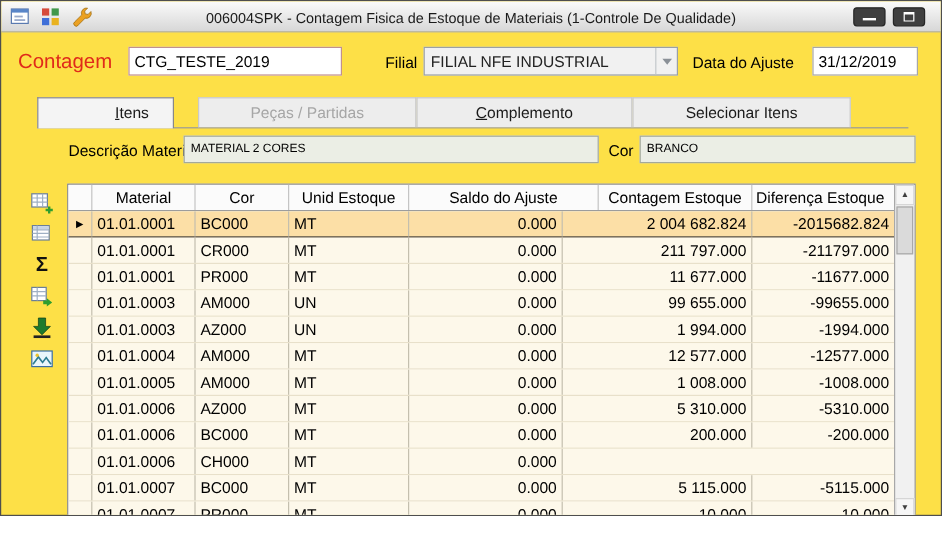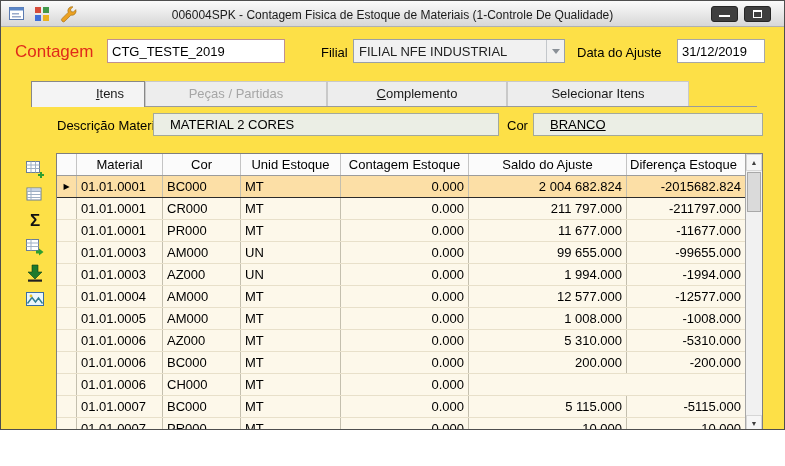--- a/index.html
+++ b/index.html
@@ -38,35 +38,35 @@
   .data-label { left: 576px; top: 44px; }
   .data-field { left: 676px; top: 38px; width: 88px; height: 24px; }
 
   
   .tabbar { position: absolute; left: 30px; top: 80px; width: 726px; height: 26px;
             border-bottom: 1px solid #9a9a9a; white-space: nowrap; }
   .tab { display: inline-block; vertical-align: bottom; height: 25px; line-height: 24px;
          text-align: center; font-size: 13px; color: #1a1a1a; background: #ededed;
          border: 1px solid #c9c9c9; border-bottom: none; }
   .tab:nth-child(1) { width: 114px; }
-  .tab:nth-child(2) { width: 182px; }
+  .tab:nth-child(2) { width: 182px; margin-left: 20px; }
   .tab:nth-child(3) { width: 180px; }
   .tab:nth-child(4) { width: 182px; }
   .tab.active { background: #f4f4f4; border-color: #888888; height: 26px; margin-bottom: -1px; padding-left: 44px; }
   .tab.disabled { color: #a6a6a6; }
   .accel { text-decoration: underline; }
 
   
   .desc-label { left: 56px; top: 117px; }
   .ro-field { position: absolute; height: 23px; background: #ebeee5; border: 1px solid #a3a99b;
-              font-size: 13px; line-height: 21px; padding: 0 16px; color: #000;
+              font-size: 10px; line-height: 21px; padding: 0 5px; color: #000;
               white-space: nowrap; overflow: hidden; }
   .desc-field { left: 152px; top: 112px; width: 346px; }
   .cor-label { left: 506px; top: 117px; }
-  .cor-field { left: 532px; top: 112px; width: 230px; text-decoration: underline; }
+  .cor-field { left: 532px; top: 112px; width: 230px; }
 
   
   .side-icons { position: absolute; left: 24px; top: 158px; width: 24px; }
   .side-icon { width: 20px; height: 20px; margin-bottom: 6px; cursor: default; }
   .sum-glyph { font-size: 17px; font-weight: bold; color: #111; line-height: 20px; text-align: center; }
 
   
   .grid { position: absolute; left: 55px; top: 152px; width: 707px; height: 298px;
           border: 1px solid #7f7f7f; background: #fdf8ea; display: flex; justify-content: flex-end; }
   .grid-main { width: 688px; display: flex; flex-direction: column; }
@@ -191,22 +191,22 @@
     </div>
   </div>
 
   <div class="grid">
     <div class="grid-main">
       <div class="grid-header">
         <div class="hcell ind"></div>
         <div class="hcell c0">Material</div>
         <div class="hcell c1">Cor</div>
         <div class="hcell c2">Unid Estoque</div>
+        <div class="hcell c4">Saldo do Ajuste</div>
         <div class="hcell c3">Contagem Estoque</div>
-        <div class="hcell c4">Saldo do Ajuste</div>
         <div class="hcell c5">Diferença Estoque</div>
       </div>
       <div class="grid-body">
           <div class="grow sel">
             <div class="cell ind">▶</div>
             <div class="cell c0">01.01.0001</div>
             <div class="cell c1">BC000</div>
             <div class="cell c2">MT</div>
             <div class="cell c3">0.000</div>
             <div class="cell c4">2 004 682.824</div>

